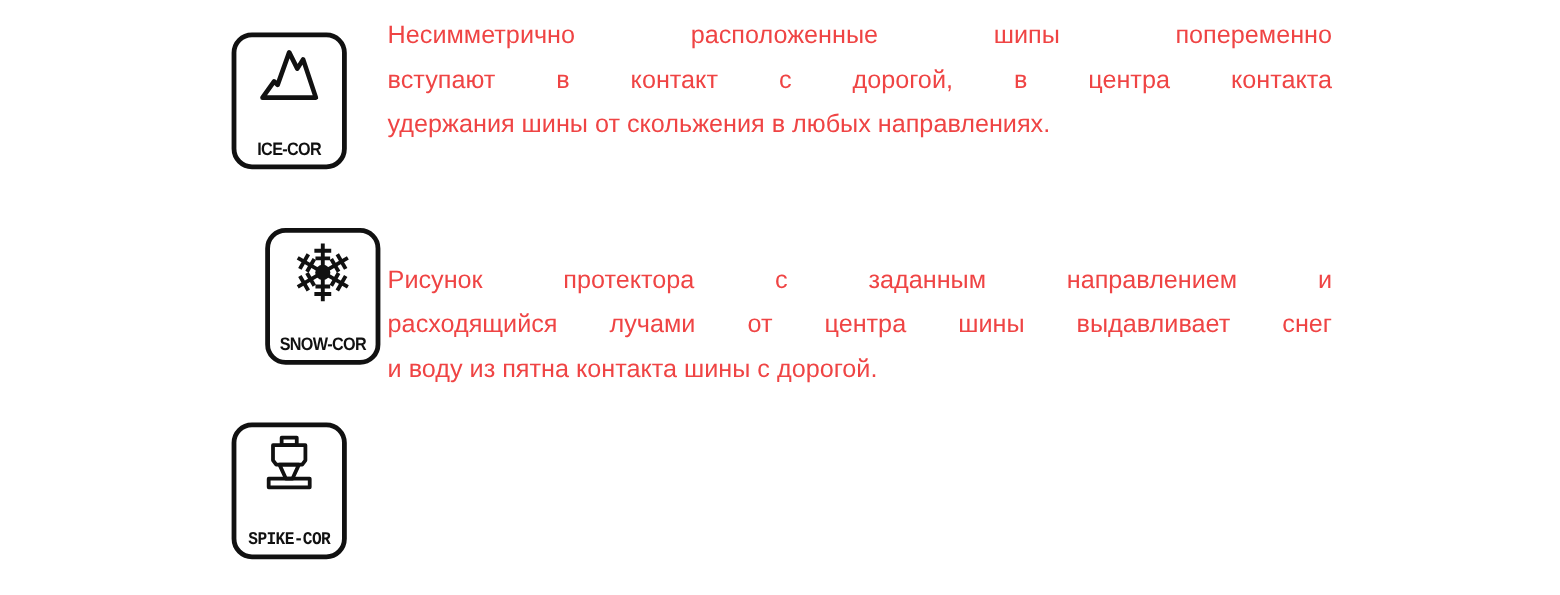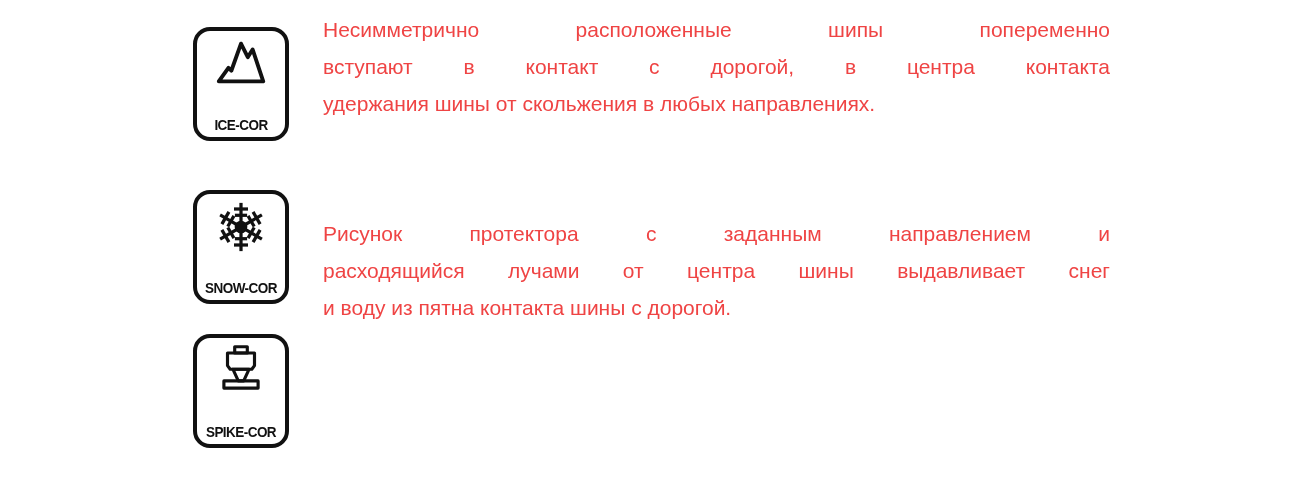--- a/index.html
+++ b/index.html
@@ -56,22 +56,22 @@
   }
   .line {
     text-align: justify;
     text-align-last: justify;
   }
   .line.last {
     text-align: justify;
     text-align-last: left;
   }
   #badge-1 { top: 27px; }
-  #badge-2 { top: 190px; }
-  #badge-3 { top: 334px; }
+  #badge-2 { top: 190px; margin-left: 28px; }
+  #badge-3 { top: 352px; font-family: Liberation Mono, monospace; }
   #para-1 { top: 11px; }
   #para-2 { top: 191px; margin-top: 24px; }
   #para-3 { top: 336px; }
 </style>
 </head>
 <body>
 
 <div class="page">
 
   <div class="badge" id="badge-1">

